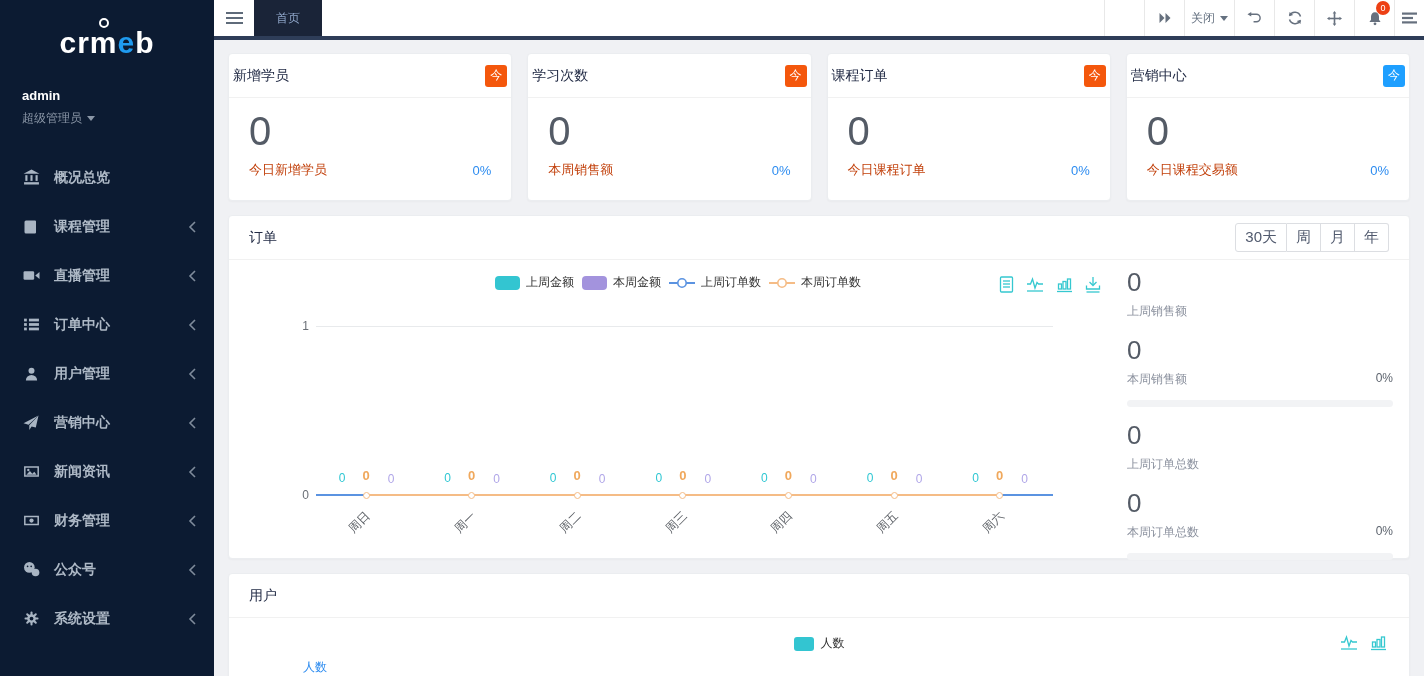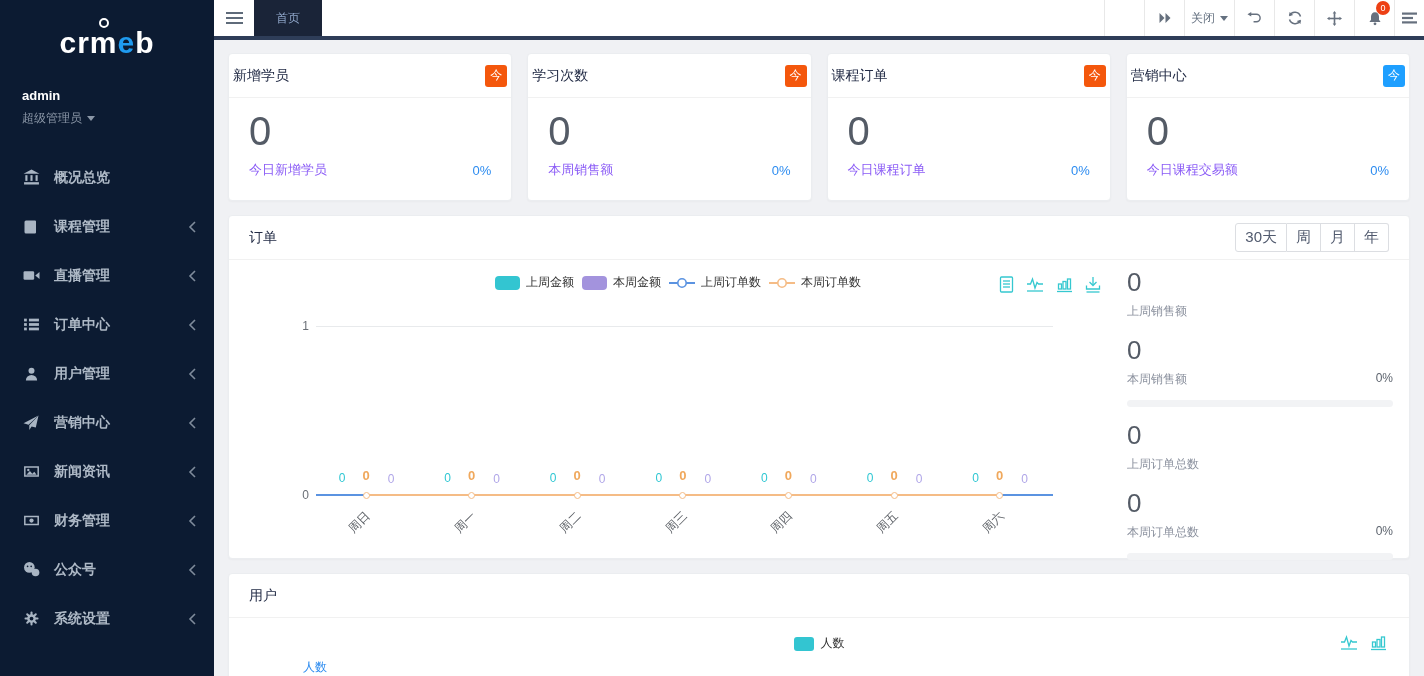--- a/index.html
+++ b/index.html
@@ -47,21 +47,21 @@
   .cards-row{display:flex;gap:15px;}
   .stat-card{flex:1;background:#fff;border-radius:4px;height:148px;border:1px solid #ebedf0;
     box-sizing:border-box;box-shadow:0 1px 2px rgba(0,0,0,0.03);}
   .sc-head{height:43px;display:flex;align-items:center;justify-content:space-between;padding:0 4px;border-bottom:1px solid #f1f1f1;}
   .sc-title{font-size:14px;color:#222b45;}
   .badge{width:22px;height:22px;border-radius:3px;color:#fff;font-size:12px;display:flex;align-items:center;justify-content:center;}
   .badge-orange{background:#f4570c;}
   .badge-blue{background:#1e9fff;}
   .sc-value{font-size:40px;color:#545b66;padding:12px 20px 0;line-height:42px;}
   .sc-foot{display:flex;justify-content:space-between;align-items:center;padding:9px 20px 0;font-size:13px;}
-  .sc-sub{color:#8b5cf6;}
+  .sc-sub{color:#c2410c;}
   .sc-pct{color:#2d8cf0;}
   
   .panel{margin-top:14px;background:#fff;border-radius:4px;border:1px solid #ebedf0;box-sizing:border-box;
     box-shadow:0 1px 2px rgba(0,0,0,0.03);position:relative;}
   .orders-card{height:344px;}
   .panel-head{height:43px;display:flex;align-items:center;justify-content:space-between;padding:0 20px;border-bottom:1px solid #f1f1f1;}
   .panel-title{font-size:14px;color:#222b45;}
   .range-group{display:flex;}
   .range-btn{border:1px solid #dcdee2;border-left:none;padding:4px 9px;font-size:15px;color:#515a6e;background:#fff;cursor:pointer;}
   .range-btn:first-child{border-left:1px solid #dcdee2;border-radius:3px 0 0 3px;}

